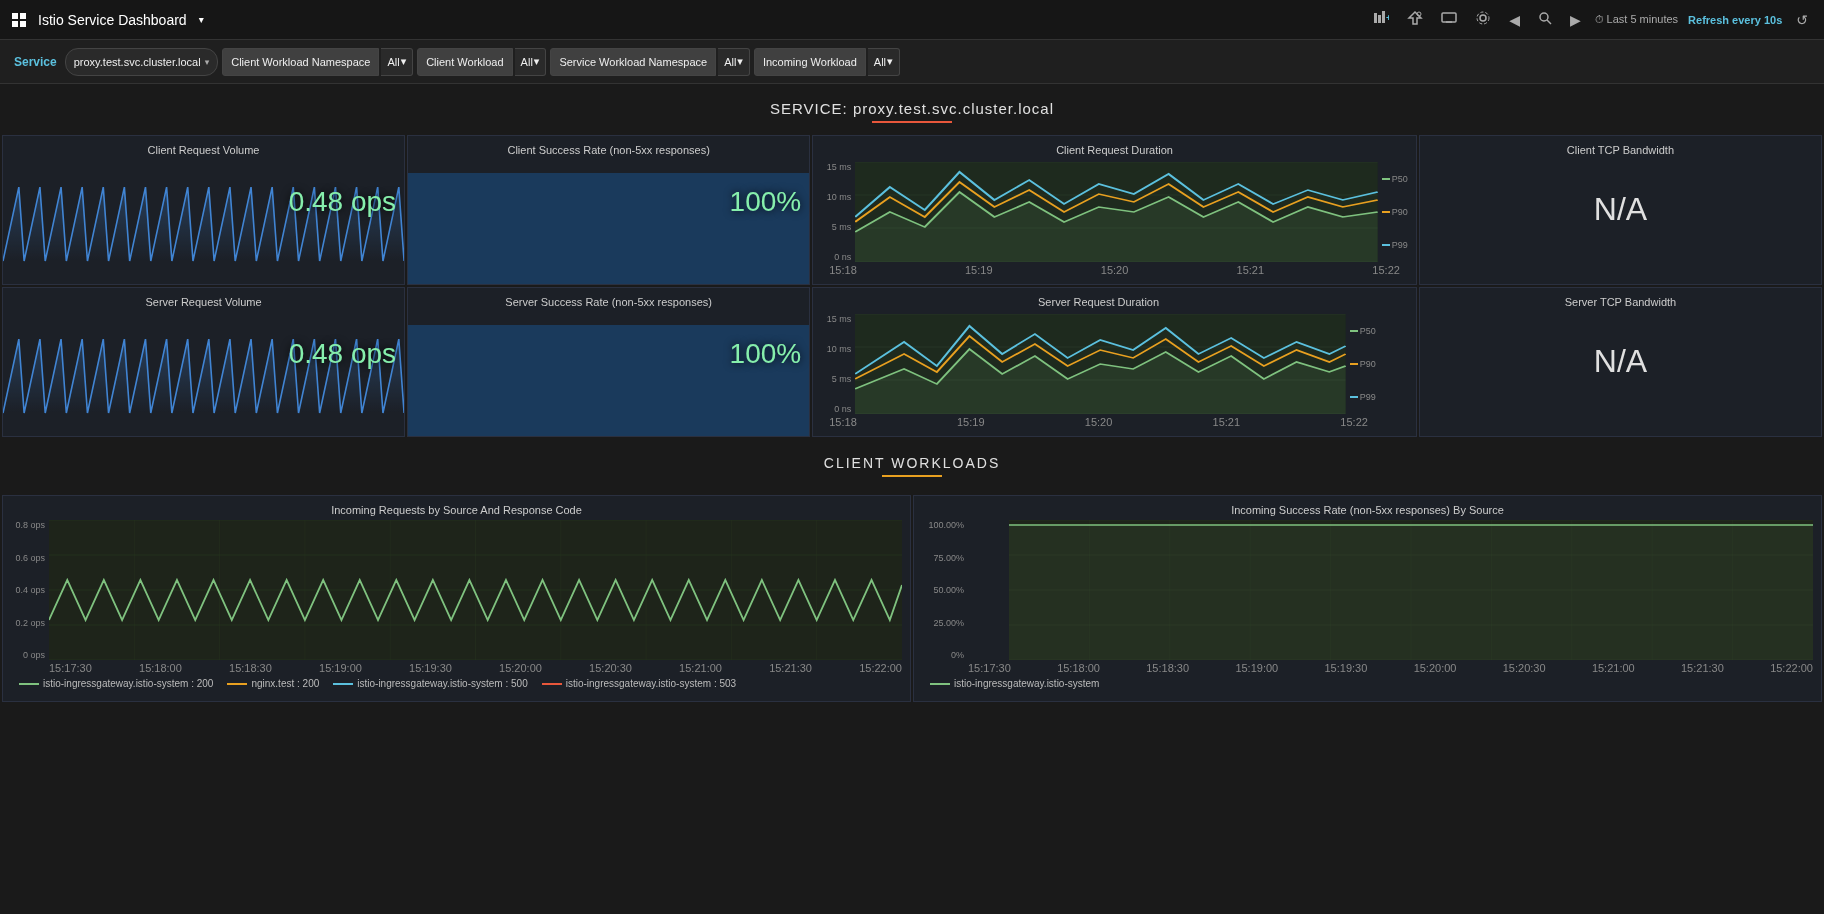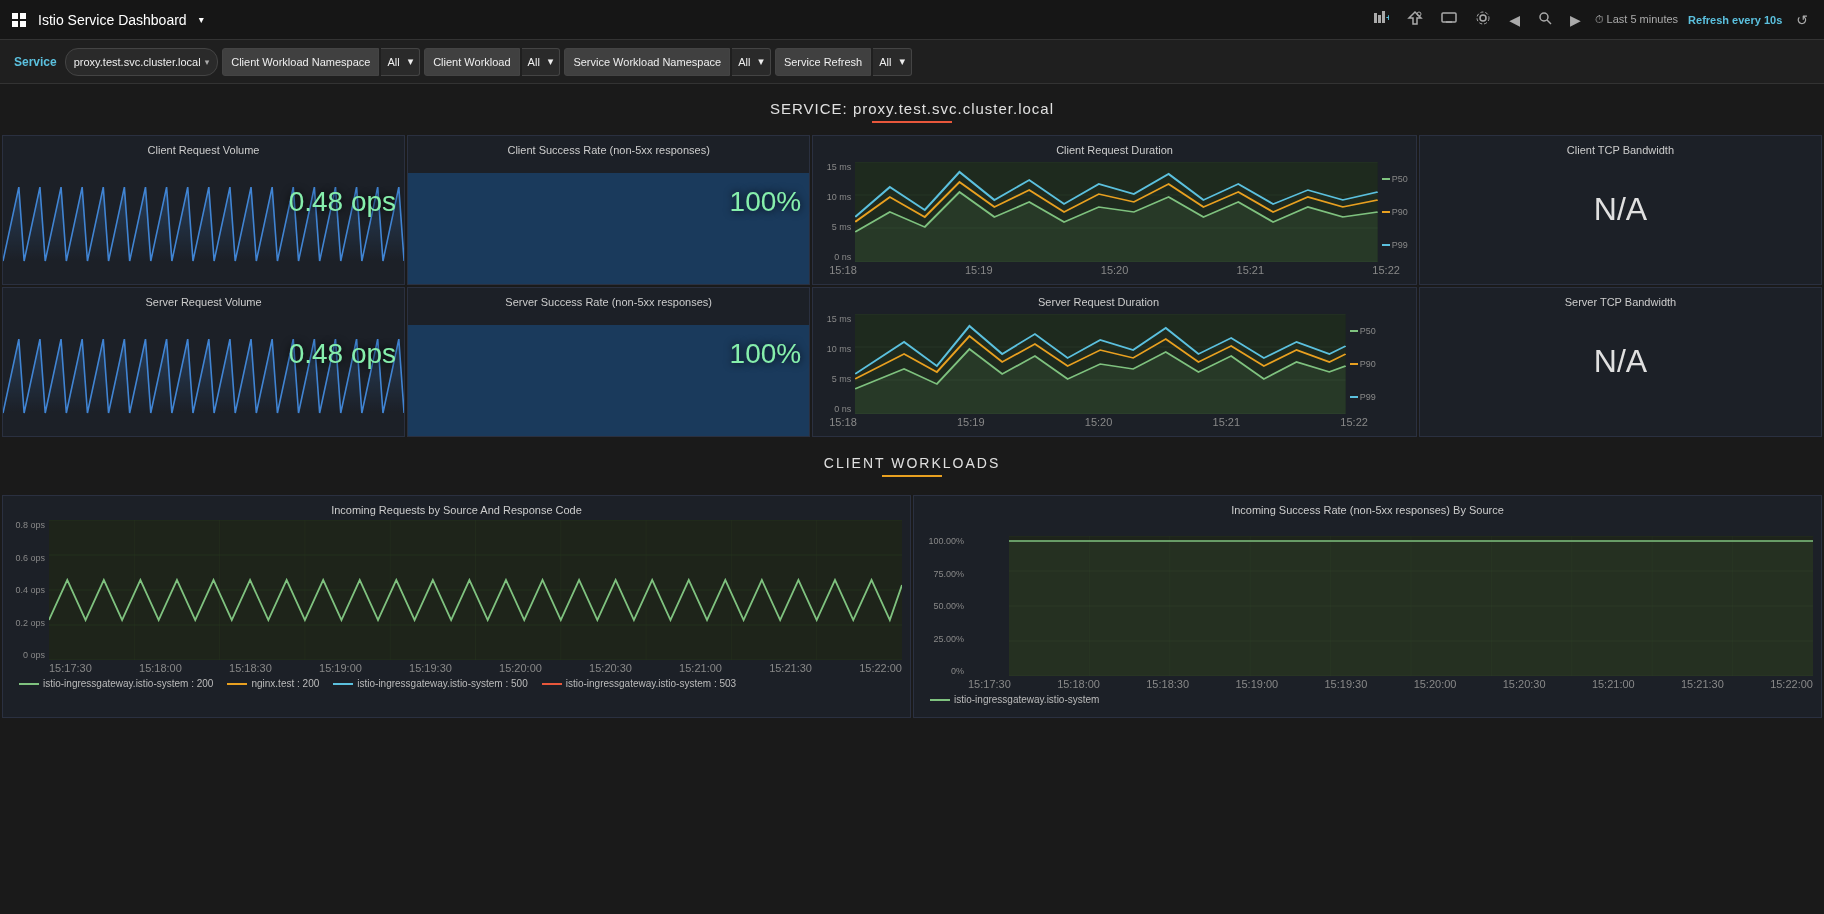--- a/index.html
+++ b/index.html
@@ -114,21 +114,21 @@
       background: #2a2a2a;
       border: 1px solid #444;
       border-left: none;
       border-radius: 0 3px 3px 0;
       color: #eee;
       font-size: 11px;
       padding: 4px 6px;
       cursor: pointer;
       display: flex;
       align-items: center;
-      gap: 8px;
+      gap: 1px;
       height: 28px;
     }
     .filter-main {
       background: #404040;
       border: 1px solid #444;
       border-radius: 3px 0 0 3px;
       color: #eee;
       font-size: 11px;
       padding: 4px 8px;
       cursor: pointer;
@@ -364,21 +364,21 @@
     <div class="filter-main">
       <span>Service Workload Namespace</span>
     </div>
     <div class="filter-all">
       <span>All</span>
       <span class="dd-arrow">▾</span>
     </div>
   </div>
   <div class="filter-group">
     <div class="filter-main">
-      <span>Service Refresh</span>
+      <span>Incoming Workload</span>
     </div>
     <div class="filter-all">
       <span>All</span>
       <span class="dd-arrow">▾</span>
     </div>
   </div>
 </div>
 
 <div class="main-content">
 
@@ -611,21 +611,21 @@
         </div>
         <div class="legend-item">
           <div class="legend-line" style="background:#e8573b;"></div>
           <span>istio-ingressgateway.istio-system : 503</span>
         </div>
       </div>
     </div>
 
     <div class="workload-chart-card">
       <div class="workload-chart-title">Incoming Success Rate (non-5xx responses) By Source</div>
-      <div style="display:flex;height:140px;margin-top:20px;gap:41px;">
+      <div style="display:flex;height:140px;margin-top:4px;gap:41px;">
         <div style="display:flex;flex-direction:column;justify-content:space-between;font-size:9px;color:#888;margin-right:4px;min-width:42px;text-align:right;">
           <span>100.00%</span>
             <span>75.00%</span>
             <span>50.00%</span>
             <span>25.00%</span>
             <span>0%</span>
         </div>
         <svg style="flex:1;" viewBox="0 0 700 140" preserveAspectRatio="none">
           <rect width="700" height="140" fill="#1e241a"></rect>
 

